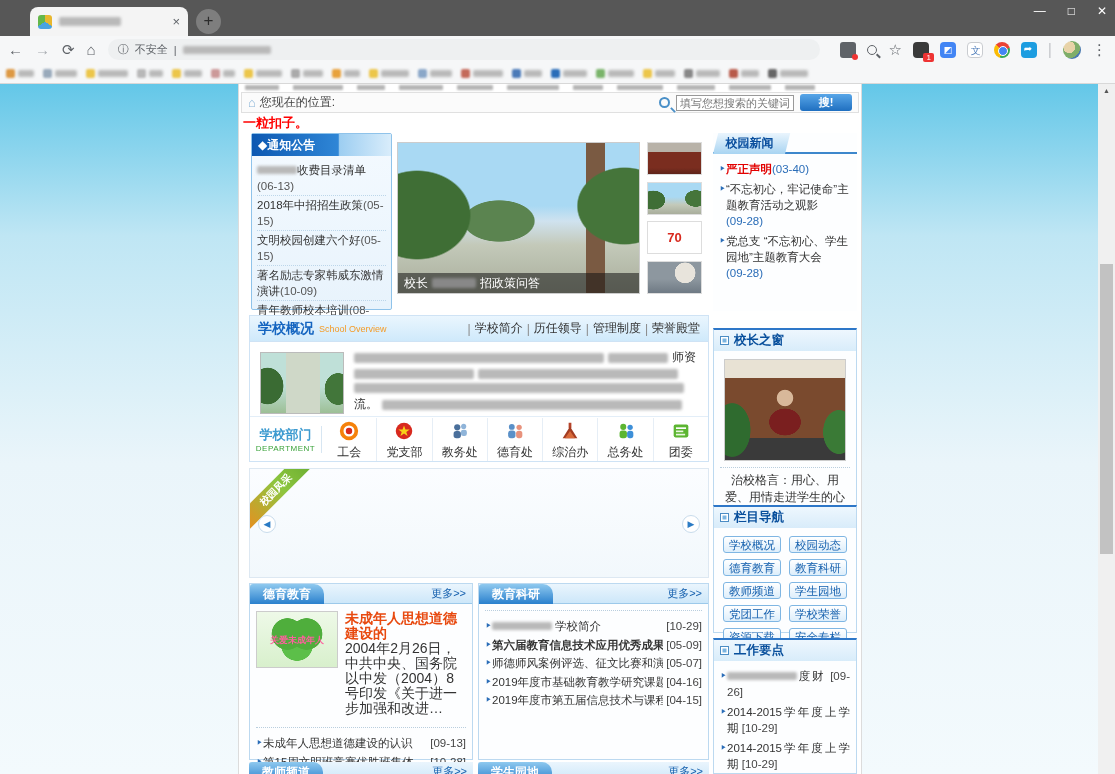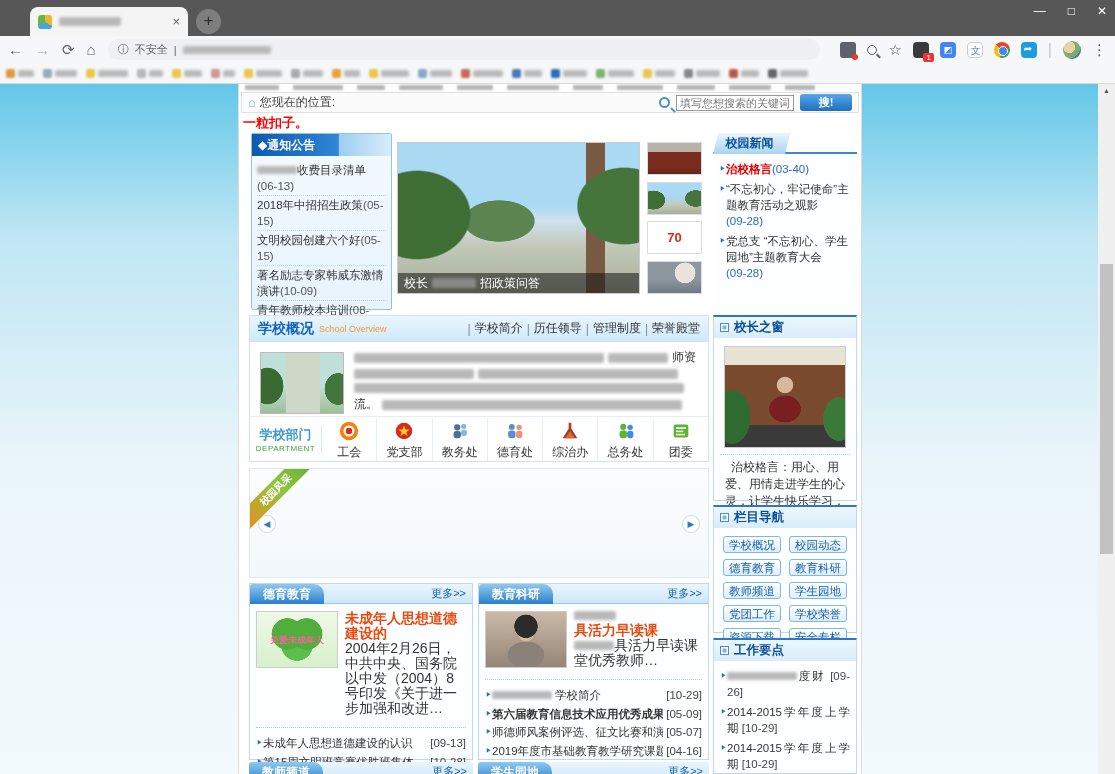--- a/index.html
+++ b/index.html
@@ -147,21 +147,21 @@
     color:#fff; font-size:10px; font-weight:bold; text-align:center; line-height:18px; }
   .car-arrow { position:absolute; top:46px; width:18px; height:18px; border-radius:50%; background:#fff;
     border:1px solid #c9dcec; color:#2b7bc4; font-size:9px; text-align:center; line-height:17px; }
 
   
   .sidebox { position:absolute; left:474px; width:144px; background:#fdfeff; border:1px solid #bcd9f0;
     border-top:2px solid #2e77c8; }
   .sidebox .hd { height:21px; background:linear-gradient(180deg,#eef7fe,#d8ecfa); display:flex;
     align-items:center; gap:5px; padding:0 6px; font-size:12.5px; font-weight:bold; color:#084f9c; }
   .boxic { width:9px; height:9px; background:#7ab4e0; border:1px solid #4b8cc4; box-shadow:inset 0 0 0 1.5px #fff; }
-  #principal { top:231px; height:186px; }
+  #principal { top:244px; height:186px; }
   #prphoto { margin:8px auto 0; width:122px; height:102px; border:1px solid #ccc;
     background:
       radial-gradient(ellipse 30px 44px at 6% 70%, #2f6b2f 60%, transparent 62%),
       radial-gradient(ellipse 26px 36px at 95% 72%, #3a7a36 60%, transparent 62%),
       radial-gradient(circle at 50% 38%, #d8b89a 0 9%, transparent 10%),
       radial-gradient(ellipse 26px 22px at 50% 62%, #7a1f1f 60%, transparent 62%),
       linear-gradient(180deg,#e8e2d4 0 18%,#7a4a2e 18% 78%,#3a3a3a 78% 100%); }
   .dotline { border-top:1px dotted #b9cede; margin:6px 6px 4px; }
   #motto { padding:0 7px; font-size:12px; color:#333; line-height:17px; height:52px; overflow:hidden; text-align:center; }
   #navbox { top:421px; height:128px; }
@@ -394,21 +394,21 @@
         <div class="thumb-img" id="th2"></div>
         <div class="thumb-img" id="th3">70</div>
         <div class="thumb-img" id="th4"></div>
       </div>
 
       <div id="news">
         <div class="tabhd">
             <span class="tb"><span>校园新闻</span></span>
           </div>
         <ul>
-          <li><span class="red">治校格言</span><span class="news-date">(03-40)</span></li>
+          <li><span class="red">严正声明</span><span class="news-date">(03-40)</span></li>
           <li><span>“不忘初心，牢记使命”主题教育活动之观影</span><br><span class="news-date">(09-28)</span></li>
           <li><span>党总支 “不忘初心、学生园地”主题教育大会</span><br><span class="news-date">(09-28)</span></li>
         </ul>
       </div>
 
       <div id="overview">
         <div class="hd">
           <span class="ov-title">学校概况</span>
           <span class="ov-sub">School Overview</span>
           <span class="ov-links">
@@ -570,30 +570,20 @@
             </li>
 
         </ul>
       </div>
 
       <div class="artbox" id="research">
         <div class="arthd">
           <span class="tb">教育科研</span>
           <span class="more">更多&gt;&gt;</span>
         </div>
-        <div class="feat">
-          <div class="feat-img" id="resimg"></div>
-          <div class="feat-tx">
-            <div class="feat-tt">
-                <span class="cz" style="width:42px;height:9px"></span>
-                <span>具活力早读课</span>
-              </div>
-            <div><span class="cz" style="width:40px;height:9px"></span><span>具活力早读课堂优秀教师…</span></div>
-          </div>
-        </div>
         <div class="dotline"></div>
         <ul class="artlist">
           <li>
               <span class="cz" style="width:60px;height:8px"></span>
               <span class="tx">学校简介</span>
               <span class="dt">[10-29]</span>
             </li>
           <li>
               <span class="tx" style="font-weight:bold">第六届教育信息技术应用优秀成果评</span>
               <span class="dt">[05-09]</span>

